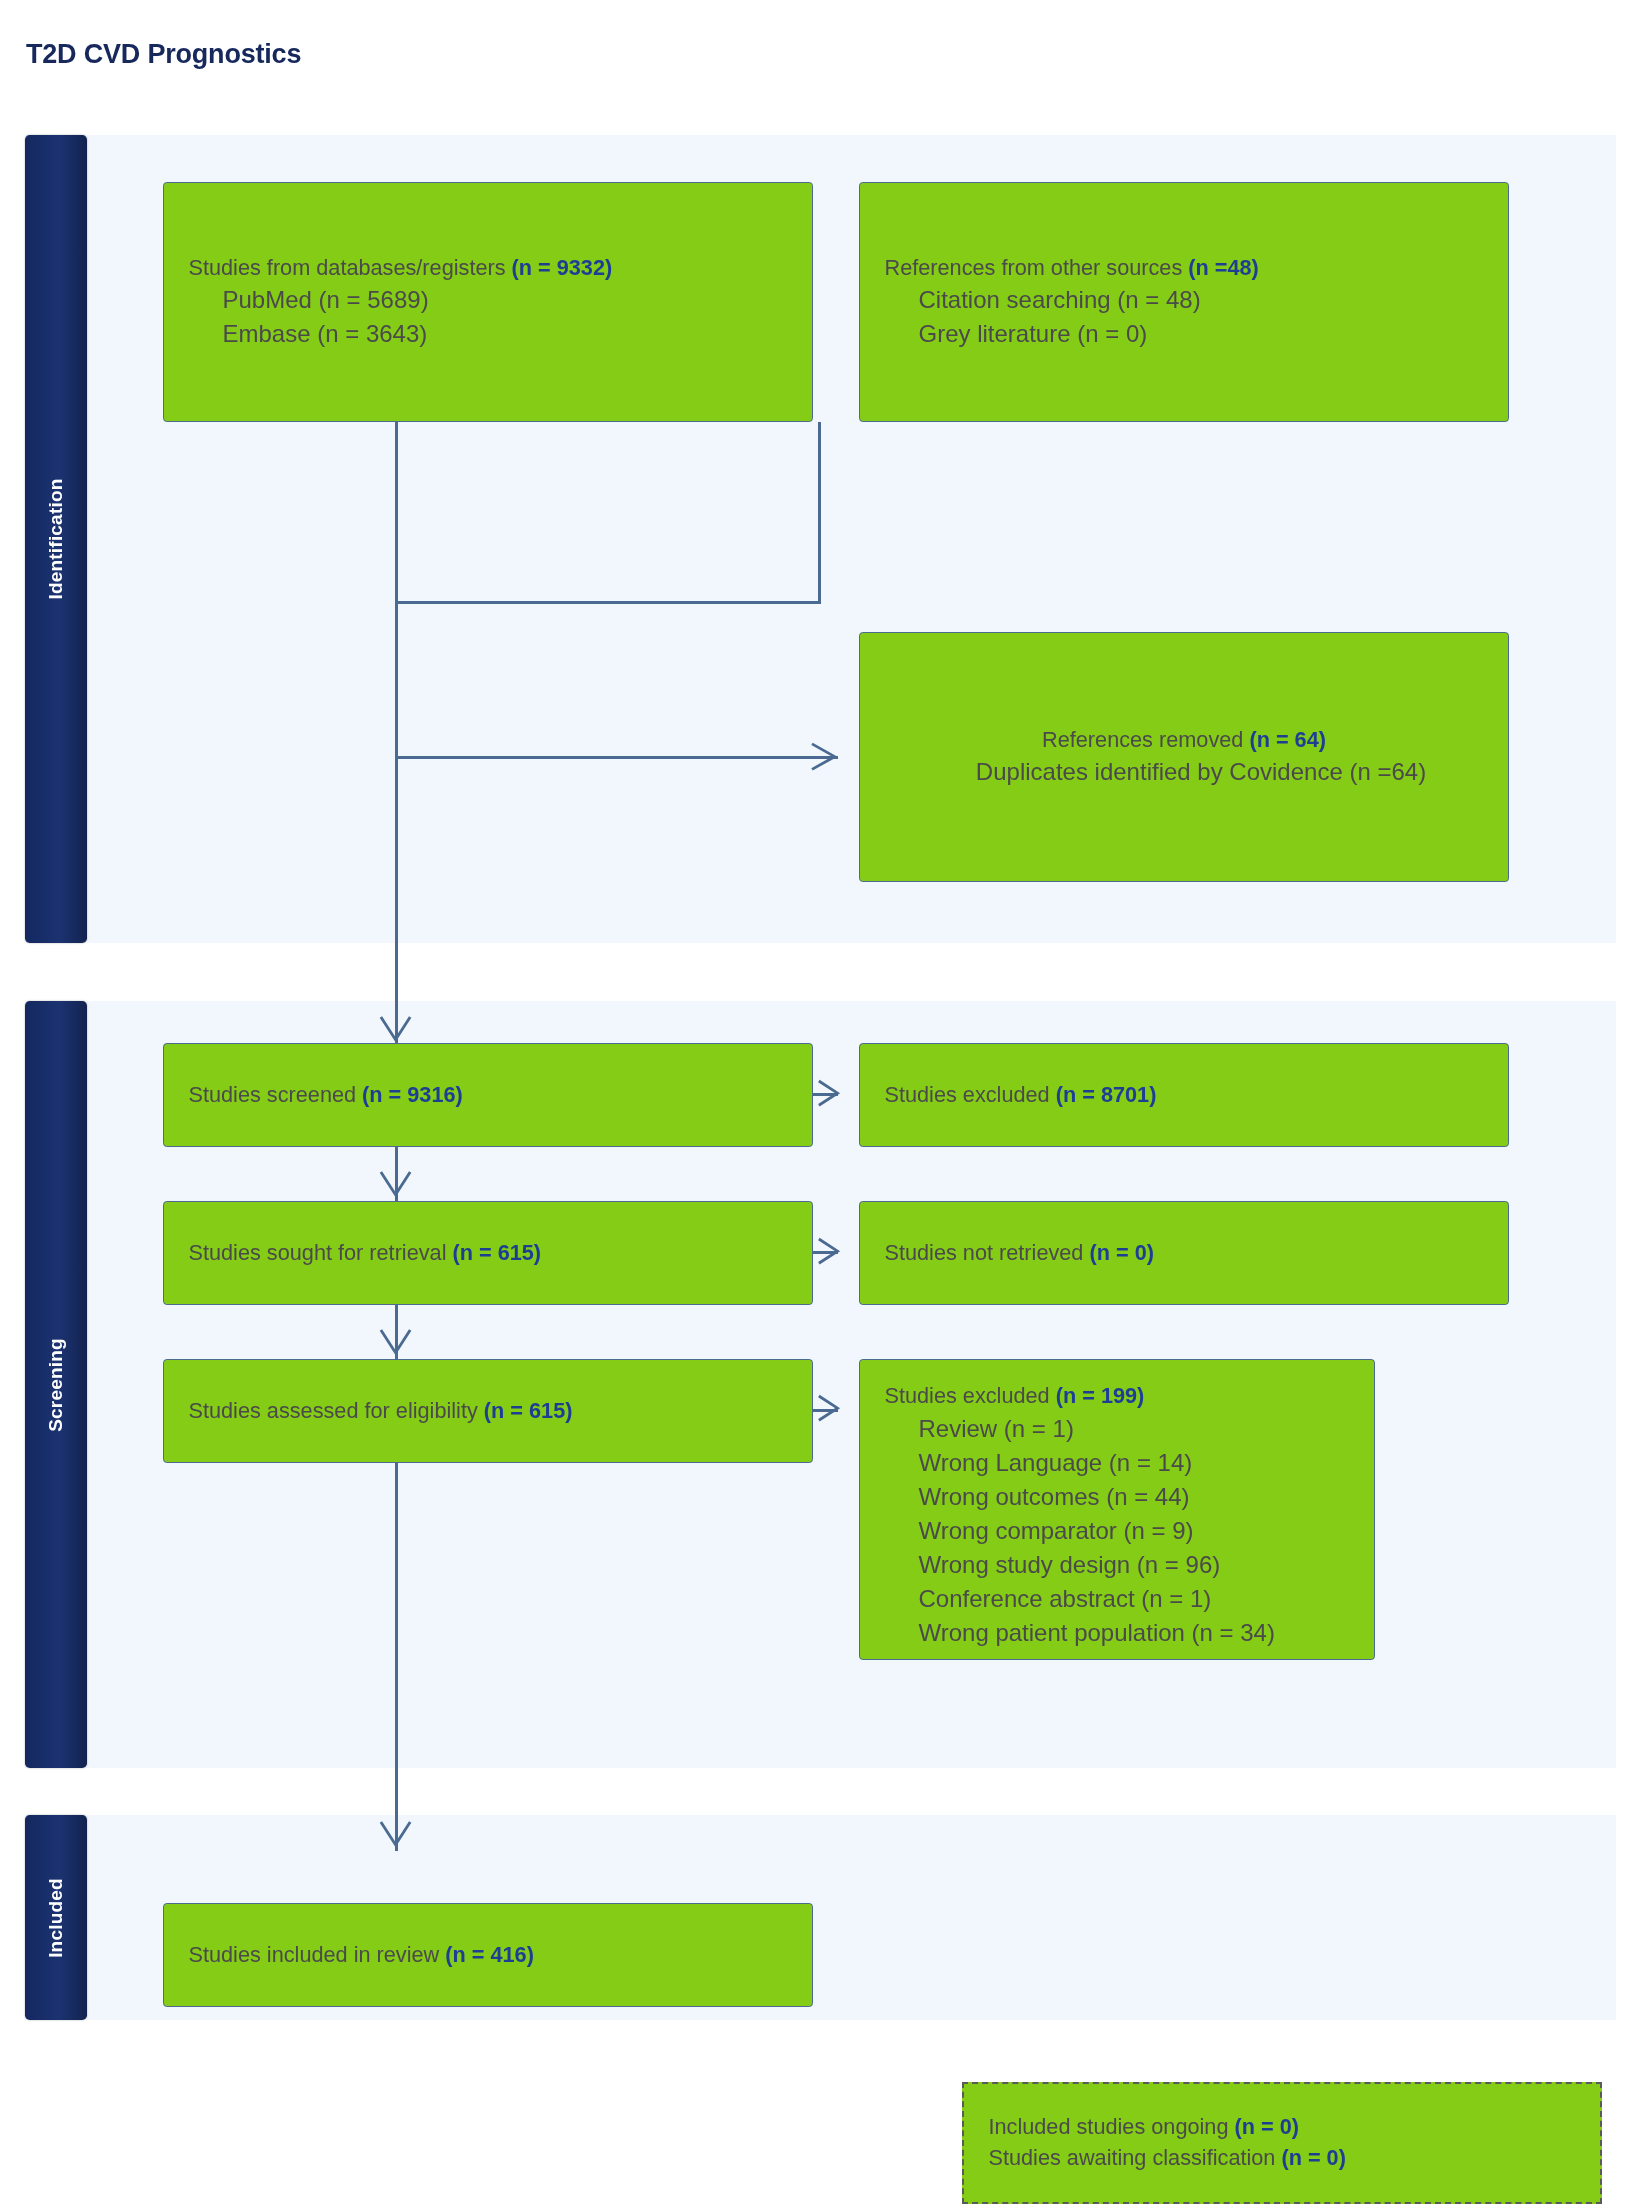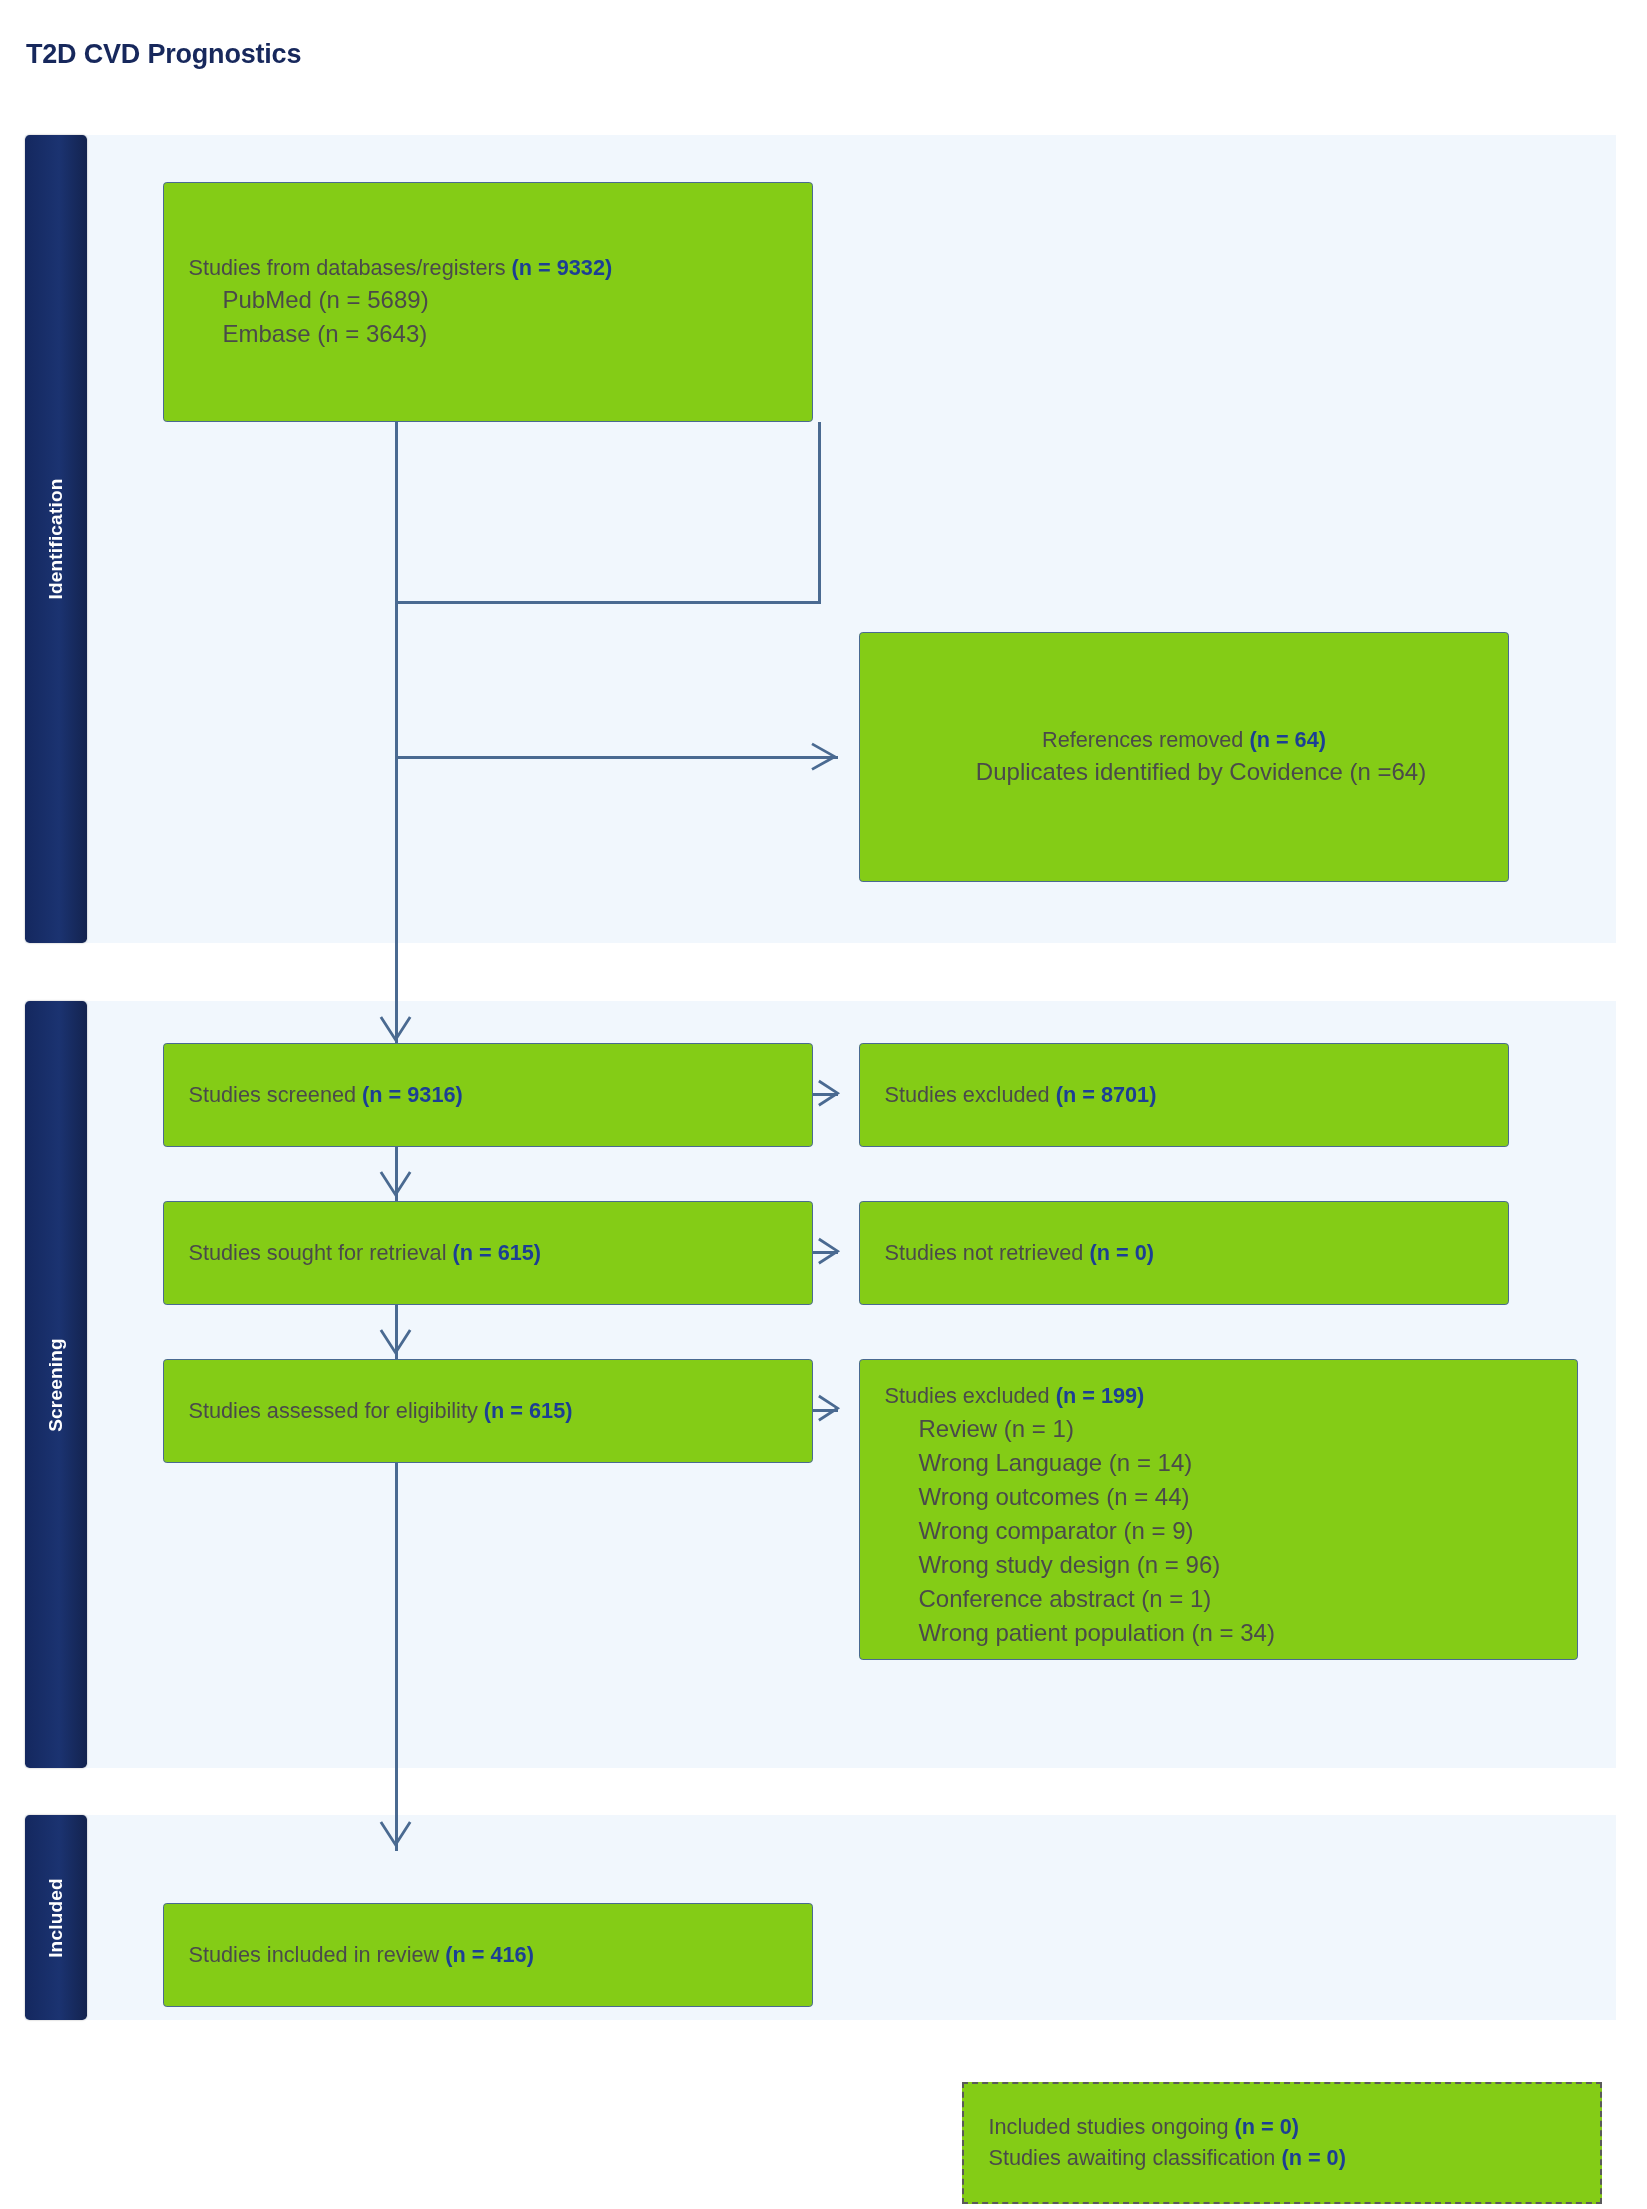--- a/index.html
+++ b/index.html
@@ -101,21 +101,21 @@
 
   
   #box-databases   { left: 163px;  top: 151px;  width: 650px;  height: 240px; }
   #box-other-src   { left: 859px;  top: 151px;  width: 650px;  height: 240px; }
   #box-removed     { left: 859px;  top: 601px;  width: 650px;  height: 250px; text-align: center; }
   #box-screened    { left: 163px;  top: 1012px; width: 650px;  height: 104px; }
   #box-excluded-1  { left: 859px;  top: 1012px; width: 650px;  height: 104px; }
   #box-sought      { left: 163px;  top: 1170px; width: 650px;  height: 104px; }
   #box-not-retr    { left: 859px;  top: 1170px; width: 650px;  height: 104px; }
   #box-assessed    { left: 163px;  top: 1328px; width: 650px;  height: 104px; }
-  #box-excluded-2  { left: 859px;  top: 1328px; width: 719px;  height: 301px;
+  #box-excluded-2  { left: 859px;  top: 1328px; width: 516px;  height: 301px;
                      justify-content: flex-start; padding-top: 21px; }
   #box-included    { left: 163px;  top: 1872px; width: 650px;  height: 104px; }
   #box-ongoing     { left: 962px; top: 2051px; width: 640px;  height: 122px; }
 
   
   .conn {
     position: absolute;
     background: #4a6a91;
   }
   .v-line { width: 2.8px; }
@@ -200,20 +200,25 @@
   <svg class="arrow-svg" style="left:817px; top:1363px; width:28px; height:32px;" viewBox="0 0 30 34" width="28" height="32">
     <path d="M2 2 L22 15 L2 28" fill="none" stroke="#4a6a91" stroke-width="3"></path>
   </svg>
 
   <div class="flow-box" id="box-databases">
     <div class="line-main"><span>Studies from databases/registers </span><span class="count">(n = 9332)</span></div>
     <div class="line-sub">PubMed (n = 5689)</div>
     <div class="line-sub">Embase (n = 3643)</div>
   </div>
 
+  <div class="flow-box" id="box-other-src">
+    <div class="line-main"><span>References from other sources </span><span class="count">(n =48)</span></div>
+    <div class="line-sub">Citation searching (n = 48)</div>
+    <div class="line-sub">Grey literature (n = 0)</div>
+  </div>
 
   <div class="flow-box" id="box-removed">
     <div class="line-main"><span>References removed </span><span class="count">(n = 64)</span></div>
     <div class="line-sub">Duplicates identified by Covidence (n =64)</div>
   </div>
 
   <div class="flow-box" id="box-screened">
     <div class="line-main"><span>Studies screened </span><span class="count">(n = 9316)</span></div>
   </div>
 

